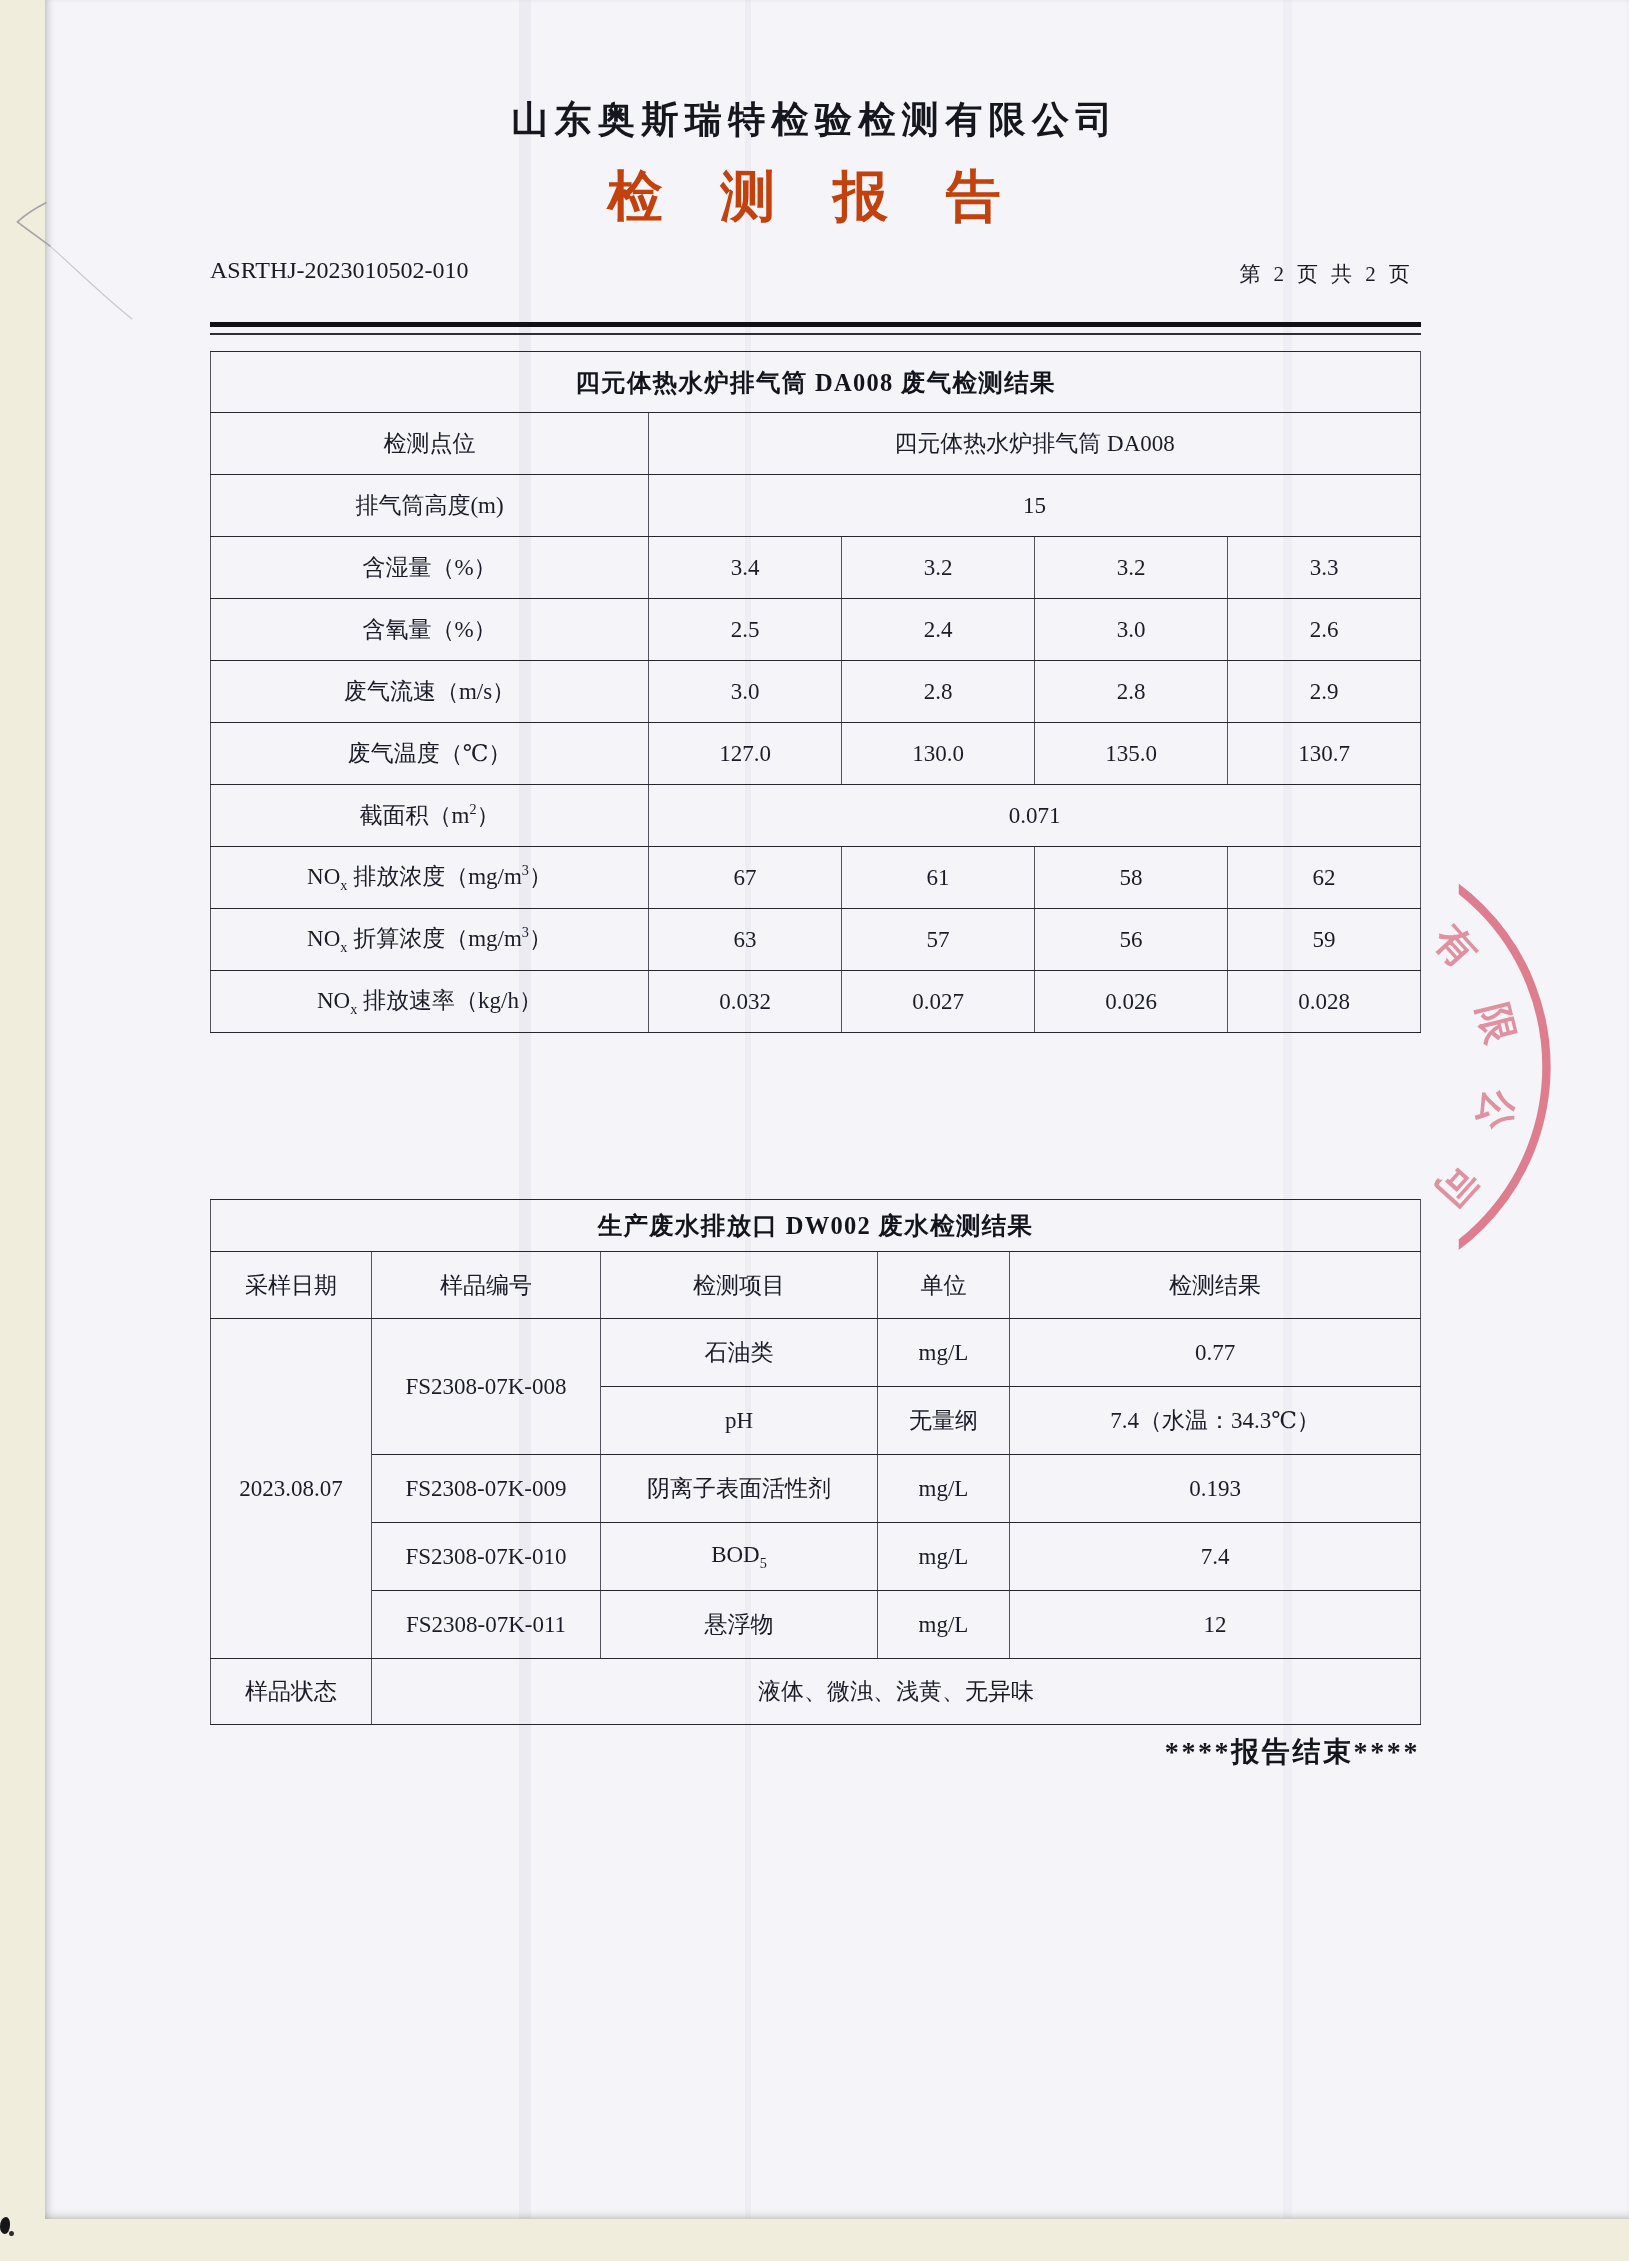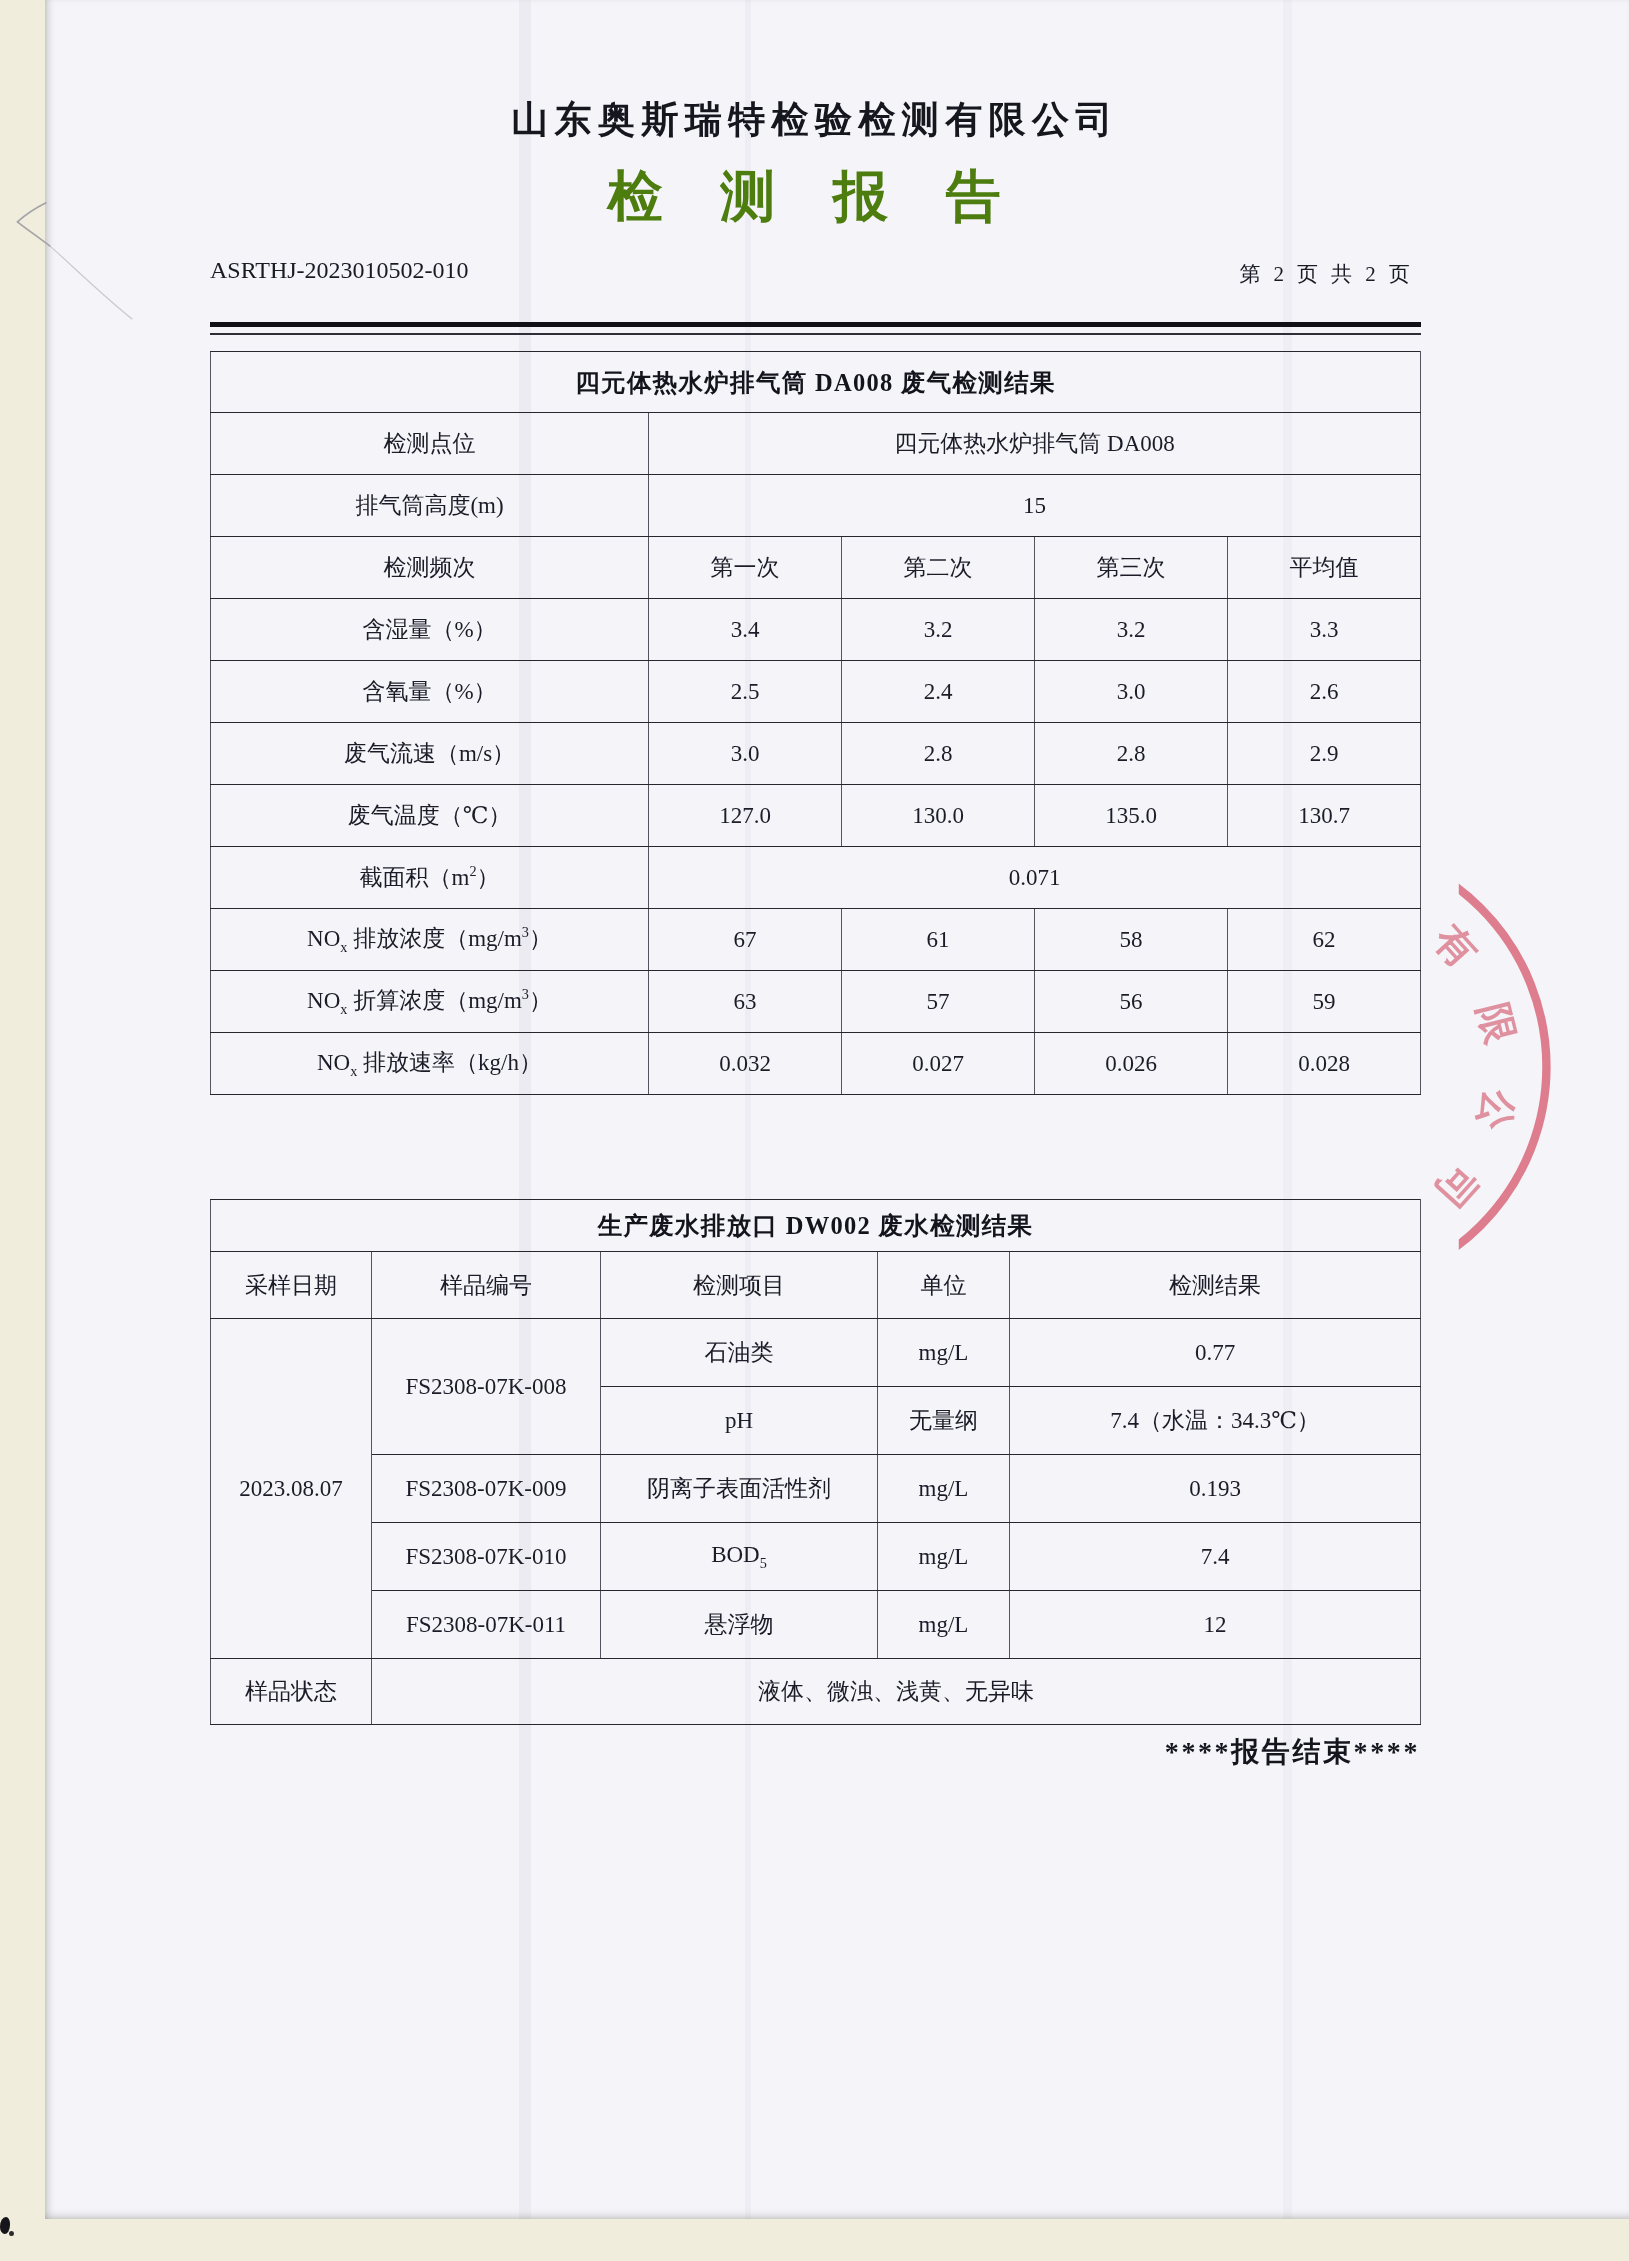--- a/index.html
+++ b/index.html
@@ -9,21 +9,21 @@
          box-shadow:inset 6.4px 0 9px -5.2px rgba(95,95,80,.4), inset 0 -6.4px 9px -5.2px rgba(95,95,80,.35);}
   .streak{position:absolute;top:0;height:2219px;pointer-events:none;}
   .s1{left:474px;width:11.6px;background:rgba(140,140,155,.08);}
   .s2{left:700px;width:6.4px;background:rgba(140,140,155,.06);}
   .s3{left:1238px;width:9px;background:rgba(140,140,155,.05);}
 
   
   .company{position:absolute;left:210px;top:95px;width:1210px;text-align:center;
            font-size:37px;font-weight:bold;letter-spacing:6.4px;color:#16161f;}
   .doc-title{position:absolute;left:210px;top:160px;width:1210px;text-align:center;
-             font-size:55px;font-weight:bold;letter-spacing:22px;color:#4d7c0f;}
+             font-size:55px;font-weight:bold;letter-spacing:22px;color:#c2410c;}
   .meta-row{position:absolute;left:210px;top:257px;width:1210px;font-size:24px;color:#1a1a24;}
   .report-no{position:absolute;left:0;top:0;}
   .page-info{position:absolute;right:6.4px;top:2.6px;font-size:21px;letter-spacing:3.9px;}
   .rule-a{position:absolute;left:210px;top:322px;width:1211px;height:5.2px;background:#101016;}
   .rule-b{position:absolute;left:210px;top:333px;width:1211px;height:1.9px;background:#2e2e38;}
 
   
   table{border-collapse:collapse;table-layout:fixed;position:absolute;left:210px;background:transparent;}
   .gas-table{top:351px;width:1210px;}
   .water-table{top:1199px;width:1210px;}
@@ -85,27 +85,20 @@
         </tr>
         <tr>
           <td><span>检测点位</span></td>
           <td colspan="4">四元体热水炉排气筒 DA008</td>
         </tr>
         <tr>
           <td><span>排气筒高度(m)</span></td>
           <td colspan="4">15</td>
         </tr>
         <tr>
-          <td><span>检测频次</span></td>
-          <td>第一次</td>
-          <td>第二次</td>
-          <td>第三次</td>
-          <td>平均值</td>
-        </tr>
-        <tr>
           <td><span>含湿量（%）</span></td>
           <td>3.4</td>
           <td>3.2</td>
           <td>3.2</td>
           <td>3.3</td>
         </tr>
         <tr>
           <td><span>含氧量（%）</span></td>
           <td>2.5</td>
           <td>2.4</td>

